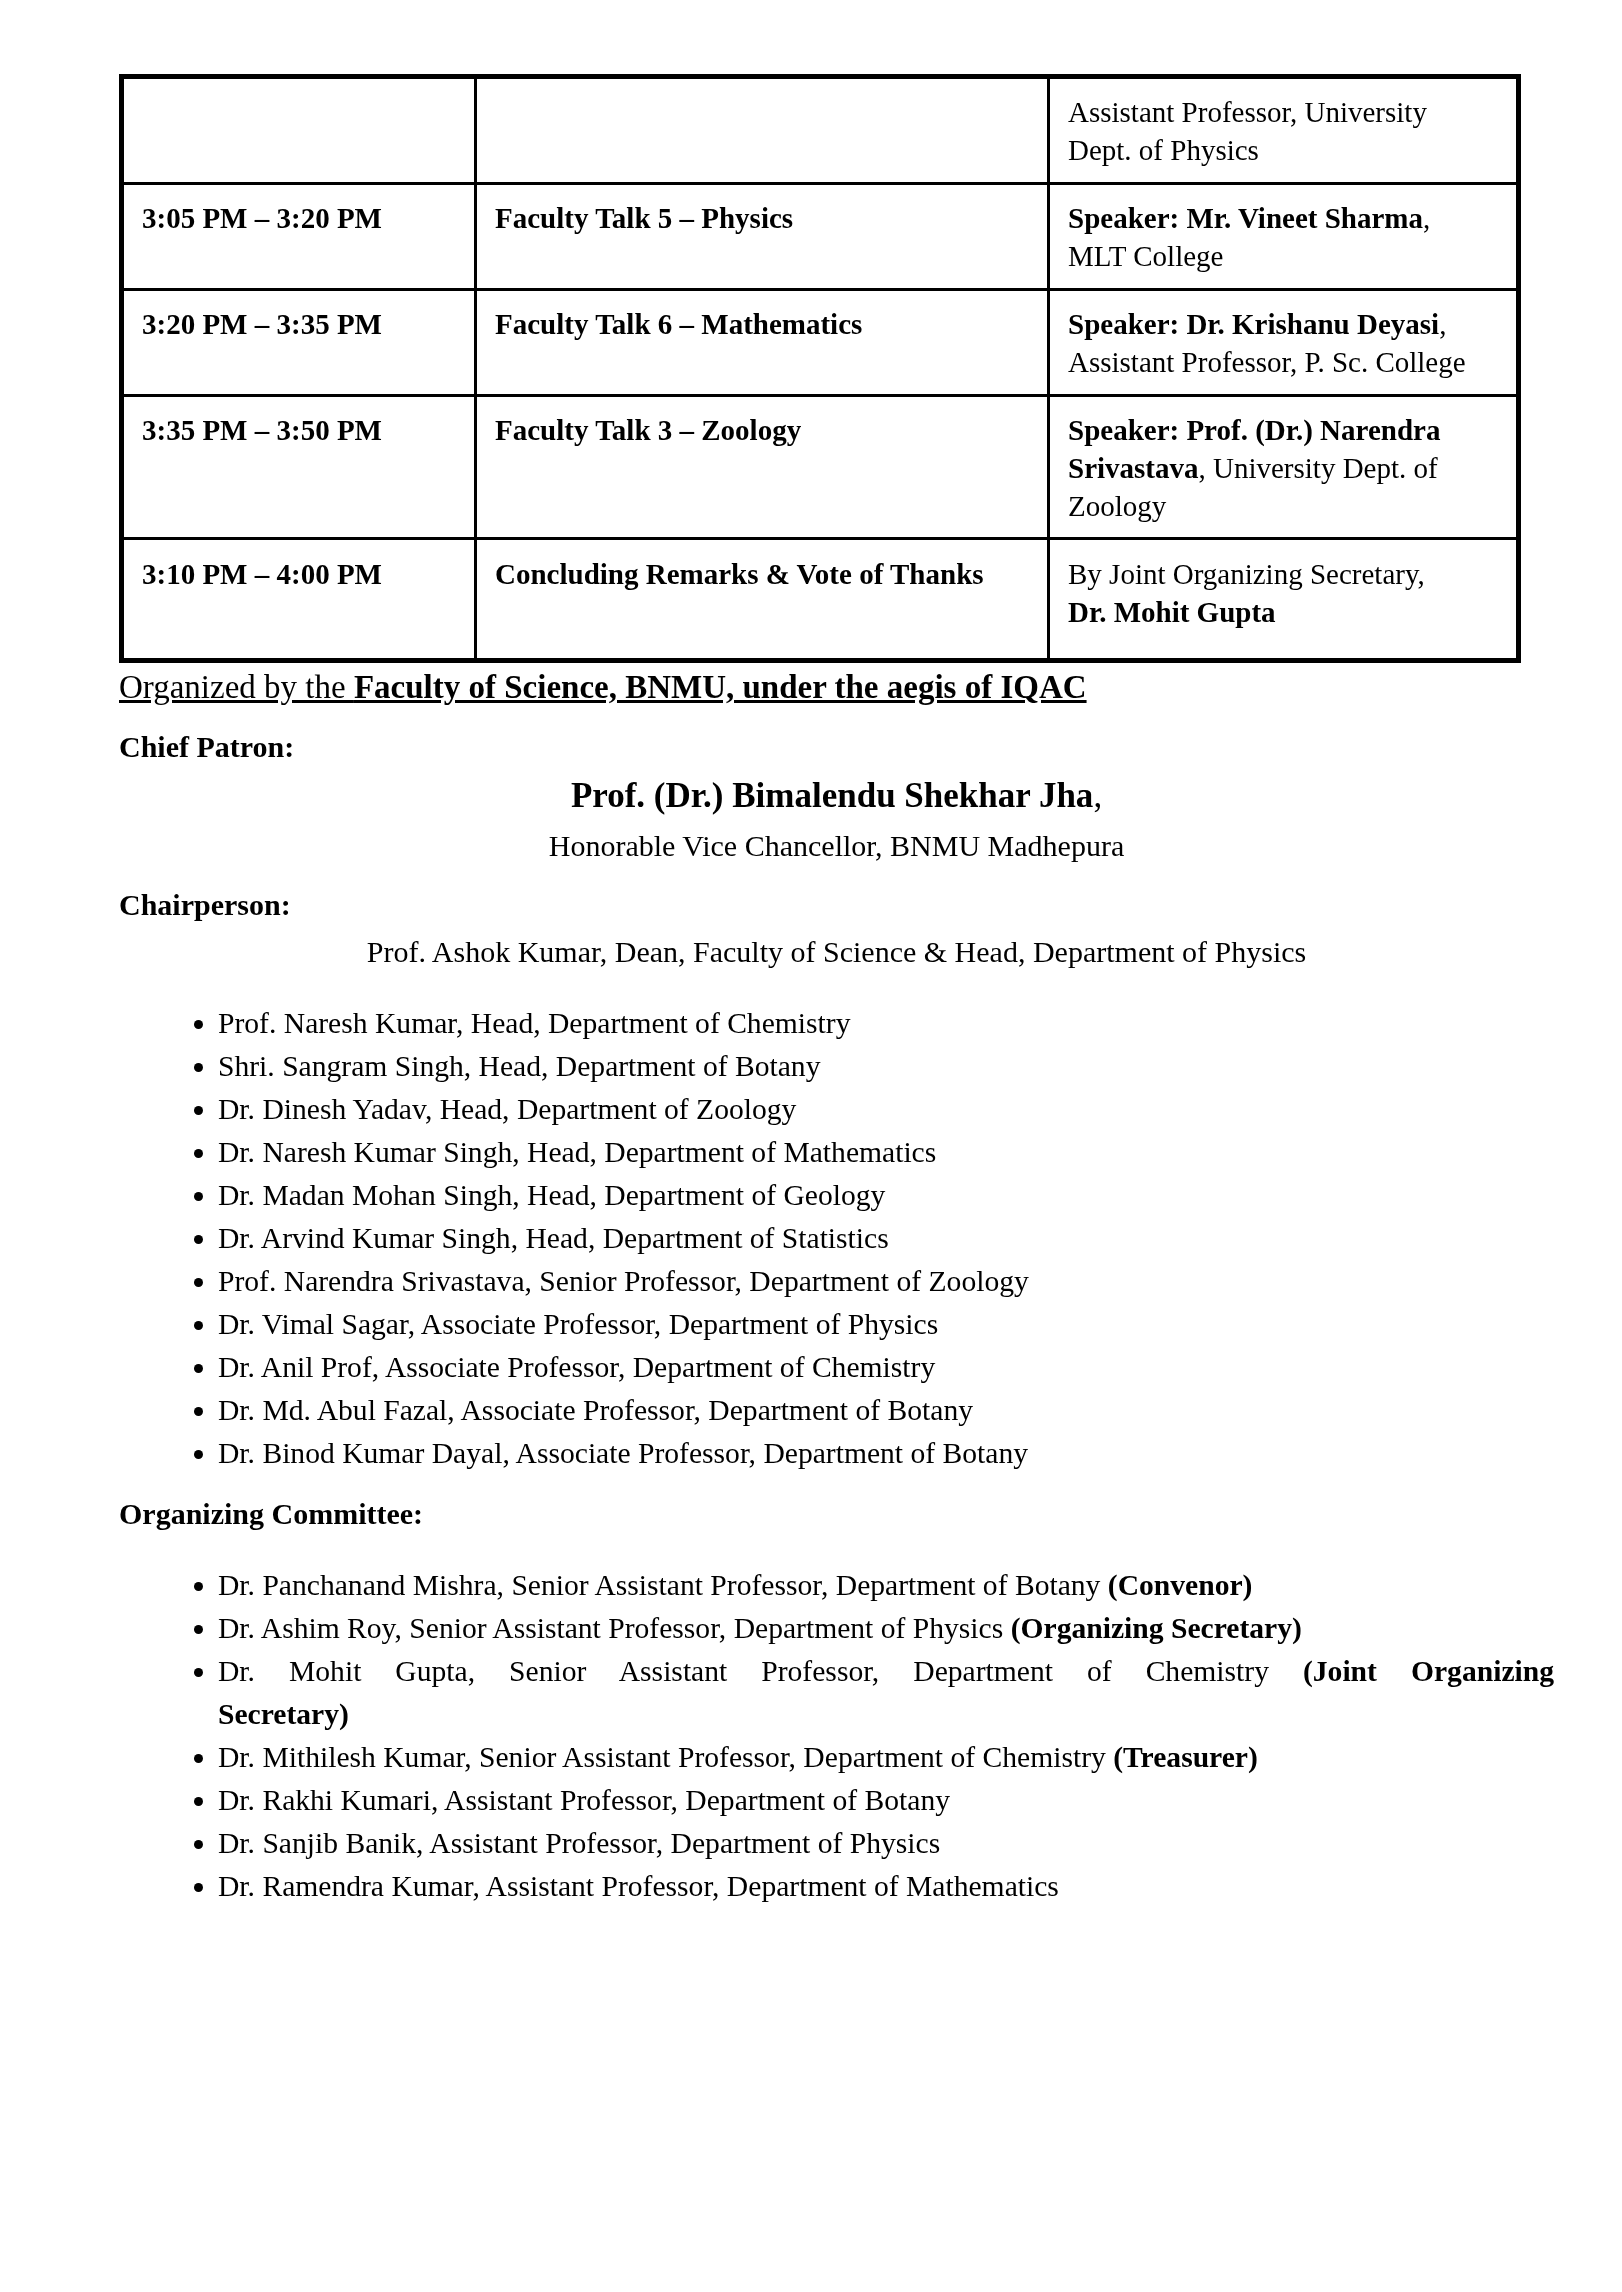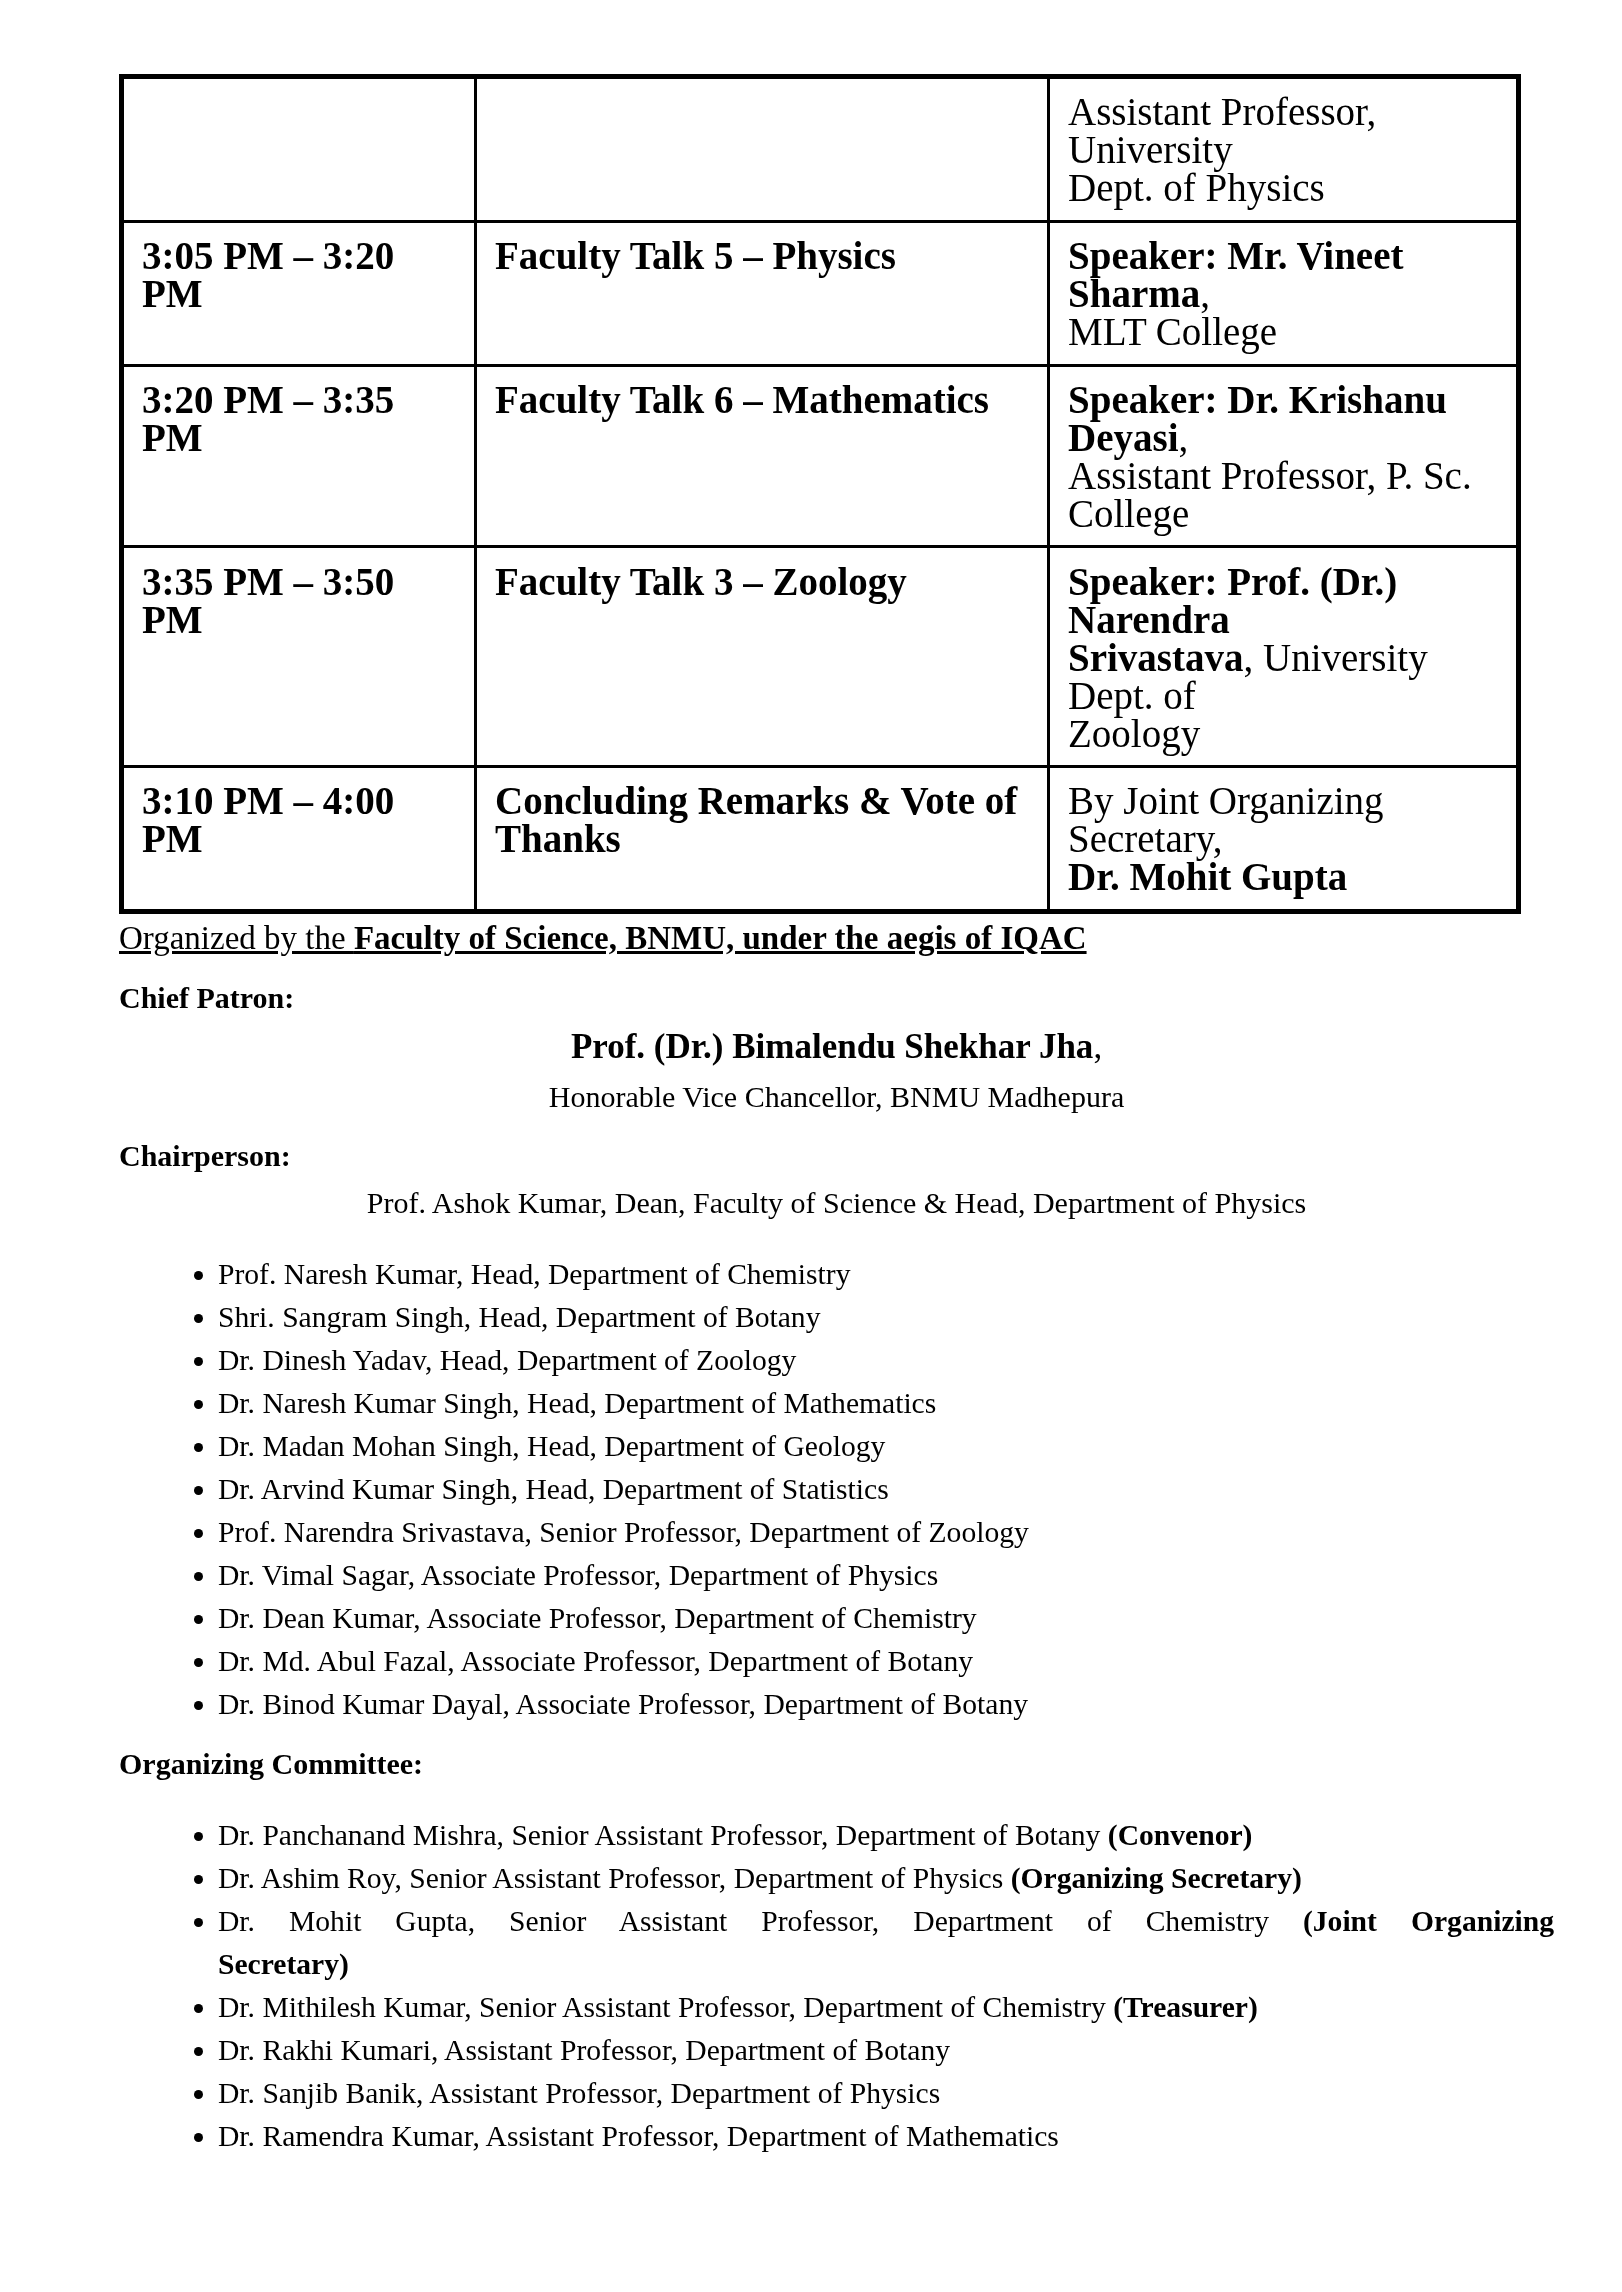--- a/index.html
+++ b/index.html
@@ -18,21 +18,21 @@
   table.schedule{
     border-collapse:collapse;
     border:5.4px solid #000;
     table-layout:fixed;
     width:1397px;
   }
   table.schedule td{
     border:3.6px solid #000;
     vertical-align:top;
     padding:14.3px 18px 12.5px 18px;
-    font-size:39px;
+    font-size:29px;
     line-height:38px;
   }
   td.cell-time,td.cell-session{font-weight:bold;}
   td.cell-details{white-space:pre-wrap;}
   tr.row-0{height:107px;}
   tr.row-1{height:104px;}
   tr.row-2{height:99px;}
   tr.row-3{height:142px;}
   tr.row-4{height:122px;}
   .b{font-weight:bold;}
@@ -133,21 +133,21 @@
 
   <ul class="committee-list">
       <li><span>Prof. Naresh Kumar, Head, Department of Chemistry</span></li>
       <li><span>Shri. Sangram Singh, Head, Department of Botany</span></li>
       <li><span>Dr. Dinesh Yadav, Head, Department of Zoology</span></li>
       <li><span>Dr. Naresh Kumar Singh, Head, Department of Mathematics</span></li>
       <li><span>Dr. Madan Mohan Singh, Head, Department of Geology</span></li>
       <li><span>Dr. Arvind Kumar Singh, Head, Department of Statistics</span></li>
       <li><span>Prof. Narendra Srivastava, Senior Professor, Department of Zoology</span></li>
       <li><span>Dr. Vimal Sagar, Associate Professor, Department of Physics</span></li>
-      <li><span>Dr. Dean Kumar, Associate Professor, Department of Chemistry</span></li>
+      <li><span>Dr. Anil Prof, Associate Professor, Department of Chemistry</span></li>
       <li><span>Dr. Md. Abul Fazal, Associate Professor, Department of Botany</span></li>
       <li><span>Dr. Binod Kumar Dayal, Associate Professor, Department of Botany</span></li>
     </ul>
 
   <p class="section-heading">Organizing Committee:</p>
   <ul class="committee-list">
       <li><span>Dr. Panchanand Mishra, Senior Assistant Professor, Department of Botany </span><span class="b">(Convenor)</span></li>
       <li><span>Dr. Ashim Roy, Senior Assistant Professor, Department of Physics </span><span class="b">(Organizing Secretary)</span></li>
       <li class="justify"><span>Dr. Mohit Gupta, Senior Assistant Professor, Department of Chemistry </span><span class="b">(Joint Organizing
 Secretary)</span></li>

